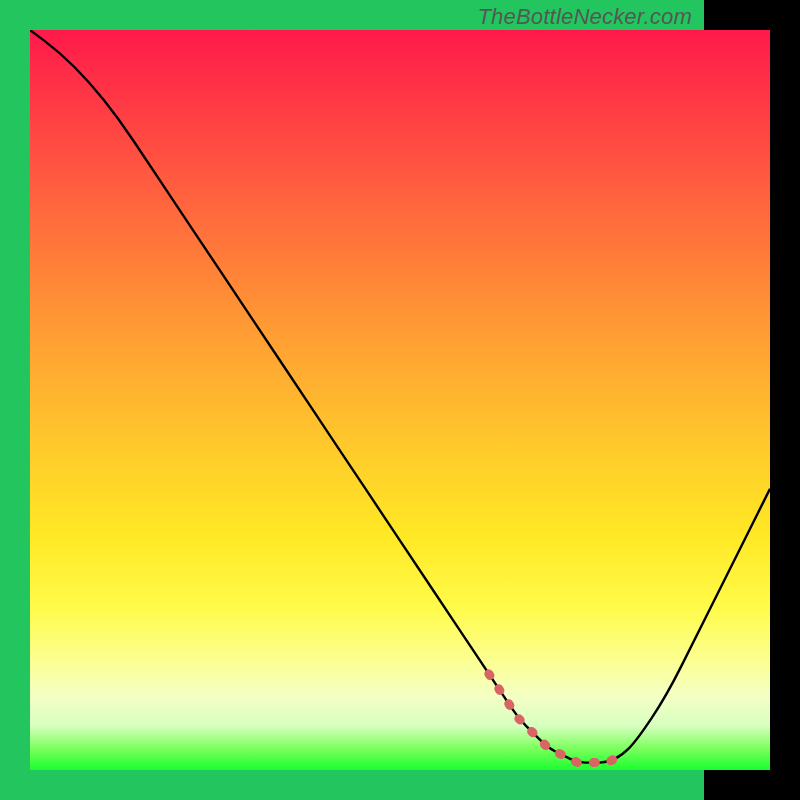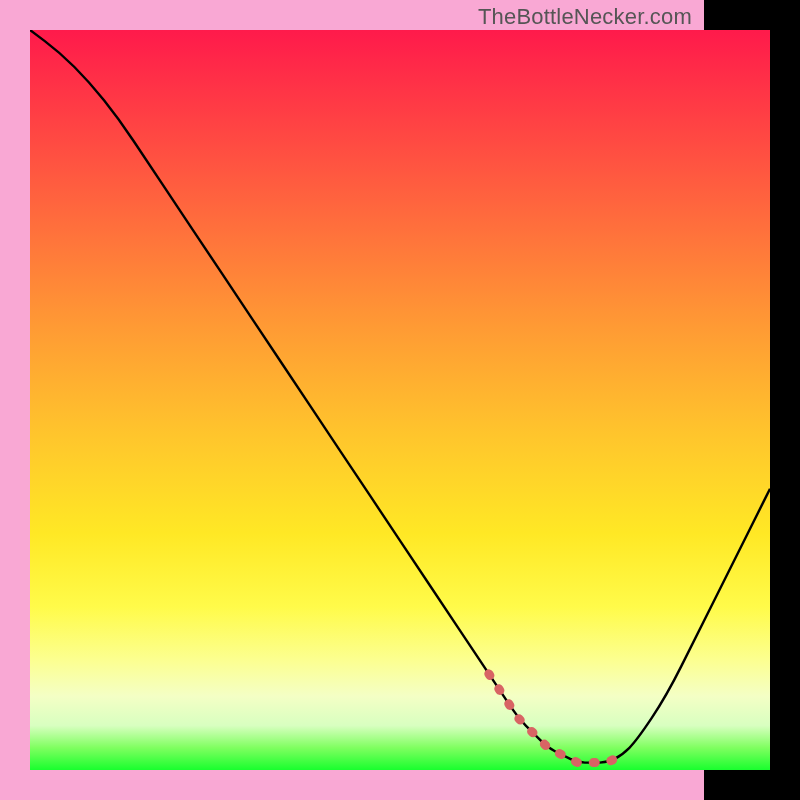--- a/index.html
+++ b/index.html
@@ -7,21 +7,22 @@
     padding: 0;
     width: 800px;
     height: 800px;
     background: #000;
     font-family: Arial, Helvetica, sans-serif;
   }
   .frame {
     position: relative;
     width: 704px;
     height: 800px;
-    background: #f9a8d4;
+    background: #22c55e;
+    font-style: italic;
   }
   .watermark {
     position: absolute;
     top: 4px;
     right: 12px;
     color: #555;
     font-size: 22px;
     font-weight: 500;
     letter-spacing: 0.2px;
     z-index: 5;

